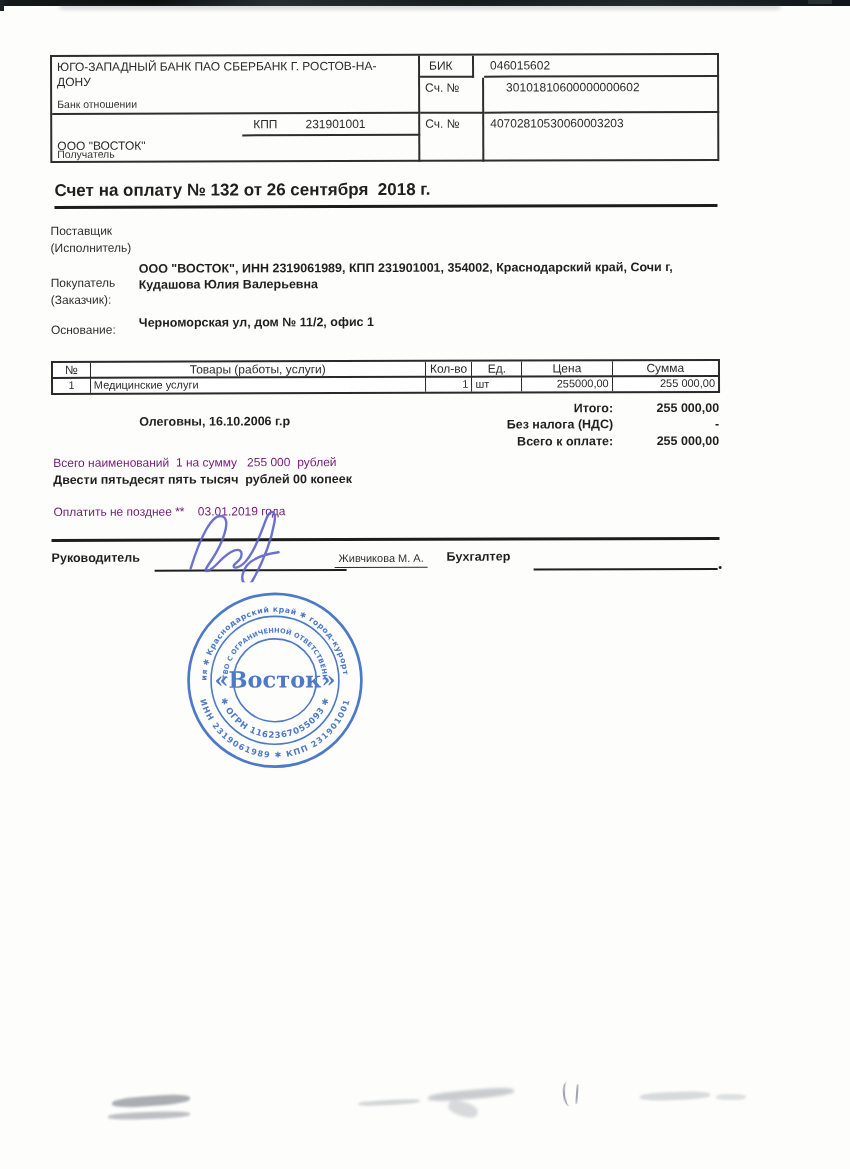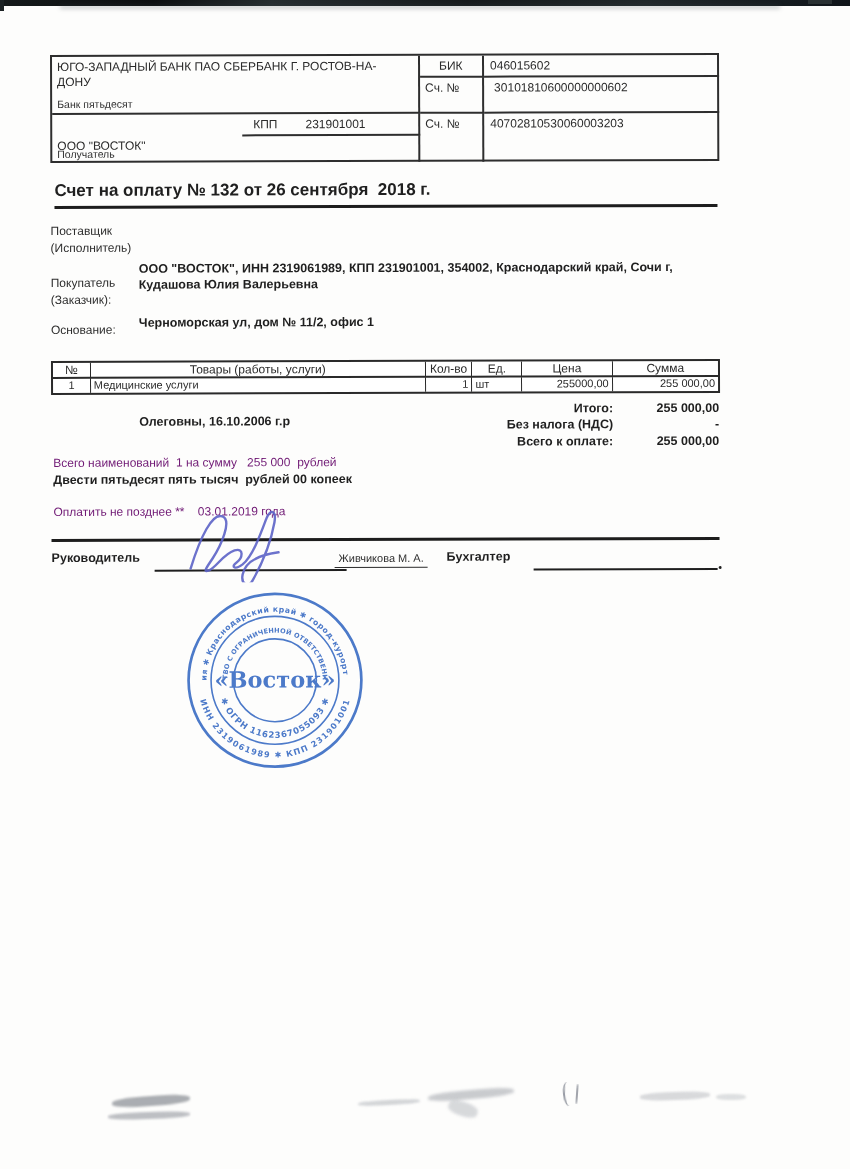--- a/index.html
+++ b/index.html
@@ -20,24 +20,24 @@
   
   .bank-table{position:absolute;left:0;top:0;width:669px;height:108px;border:2px solid #2e2e2e;box-sizing:border-box;}
   .bcell{position:absolute;box-sizing:border-box;font-size:12px;line-height:1.25;}
   .b-right{border-right:2px solid #2e2e2e;}
   .b-bottom{border-bottom:2px solid #2e2e2e;}
   .cell-bankname{left:0;top:0;width:368px;height:58px;padding:3px 5px;}
   .cell-caption{position:absolute;left:5px;bottom:2px;font-size:10.5px;color:#333;}
   .cell-inn{left:0;top:58px;width:190px;height:22px;padding:3px 5px;display:flex;gap:22px;}
   .cell-kpp{left:190px;top:58px;width:178px;height:22px;padding:3px 11px;display:flex;gap:28px;}
   .cell-payee{left:0;top:80px;width:368px;height:26px;padding:2px 5px;}
-  .cell-bik-label{left:368px;top:0;width:64px;height:22px;padding:3px 19px;}
+  .cell-bik-label{left:368px;top:0;width:54px;height:22px;padding:3px 9px;}
   .cell-bik-value{left:432px;top:0;width:235px;height:22px;padding:3px 6px;}
   .cell-corr-label{left:368px;top:22px;width:64px;height:36px;padding:3px 5px;}
-  .cell-corr-value{left:432px;top:22px;width:235px;height:36px;padding:3px 10px;}
+  .cell-corr-value{left:432px;top:22px;width:235px;height:36px;padding:3px 22px;}
   .cell-acct-label{left:368px;top:58px;width:64px;height:48px;padding:3px 5px;}
   .cell-acct-value{left:432px;top:58px;width:235px;height:48px;padding:3px 6px;}
 
   
   .inv-title{position:absolute;left:4px;top:126px;font-size:17px;font-weight:bold;color:#1f1f1f;white-space:pre;}
   .rule1{position:absolute;left:4px;top:151px;width:663px;height:3px;background:#1d1d1d;}
   .rule2{position:absolute;left:0;top:484px;width:668px;height:3px;background:#1d1d1d;}
 
   
   .party-label{position:absolute;font-size:12px;color:#2e2e2e;white-space:pre;}
@@ -95,21 +95,21 @@
   <div class="scan-strip-blur"></div>
   <div class="scan-nub"></div>
   <div class="scan-corner"></div>
 
   <div class="doc">
 
     <div class="bank-table">
       <div class="bcell cell-bankname b-right b-bottom">
         <div>ЮГО-ЗАПАДНЫЙ БАНК ПАО СБЕРБАНК Г. РОСТОВ-НА-</div>
         <div>ДОНУ</div>
-        <div class="cell-caption">Банк пятьдесят</div>
+        <div class="cell-caption">Банк отношении</div>
       </div>
       <div class="bcell cell-kpp b-right b-bottom">
         <span>КПП</span>
         <span>231901001</span>
       </div>
       <div class="bcell cell-payee b-right">
         <div>ООО "ВОСТОК"</div>
         <div class="cell-caption">Получатель</div>
       </div>
       <div class="bcell cell-bik-label b-right b-bottom">БИК</div>

